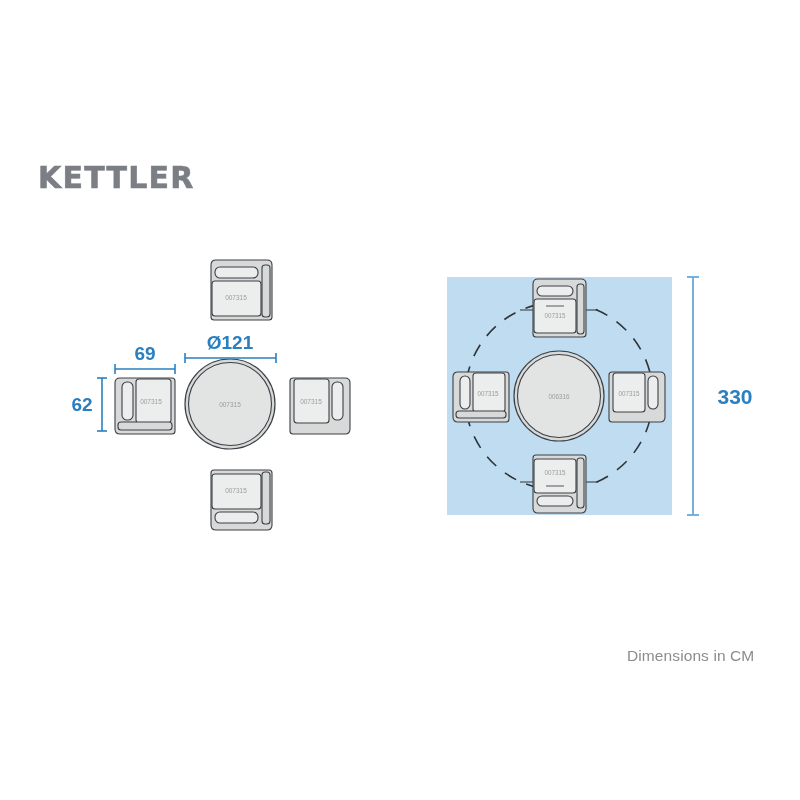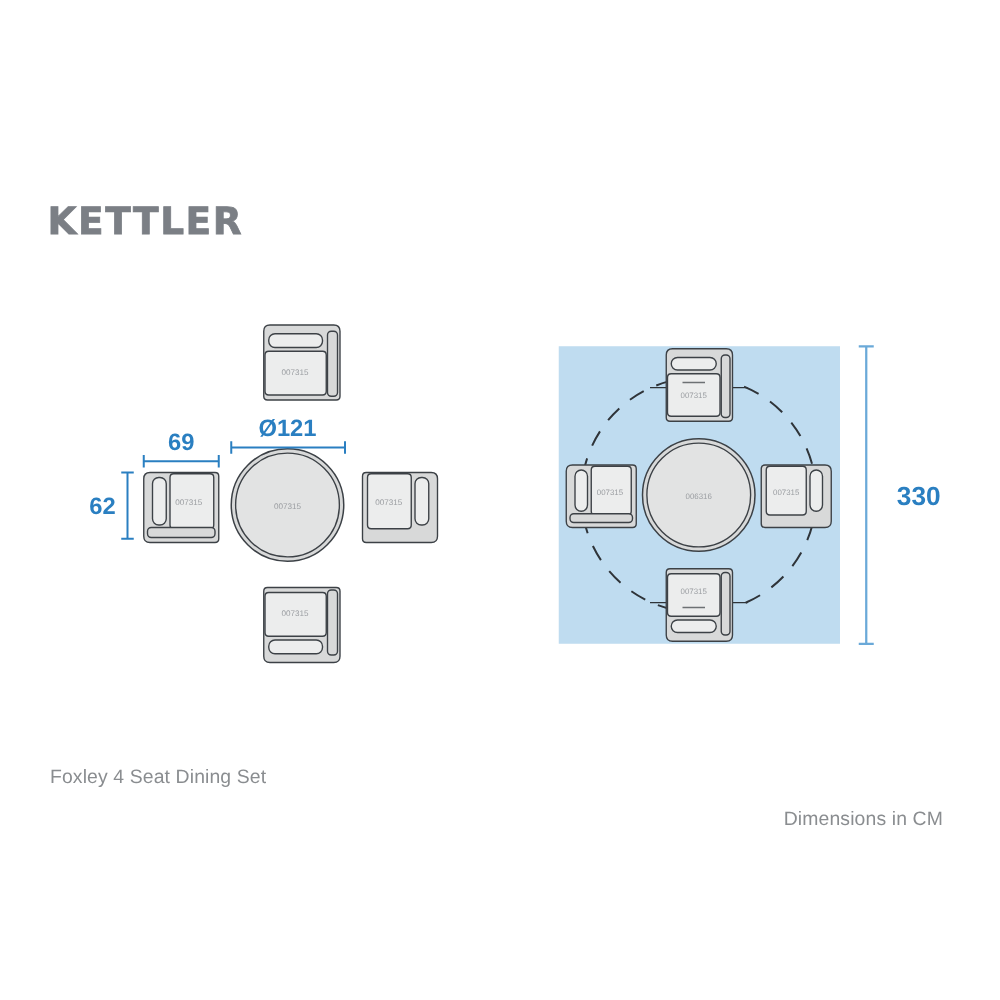--- a/index.html
+++ b/index.html
@@ -175,16 +175,15 @@
     </g>
 
     <g>
       <line x1="253" y1="15" x2="253" y2="253" stroke="#6aa9d8" stroke-width="1.8"></line>
       <line x1="247" y1="15" x2="259" y2="15" stroke="#6aa9d8" stroke-width="1.8"></line>
       <line x1="247" y1="253" x2="259" y2="253" stroke="#6aa9d8" stroke-width="1.8"></line>
       <text class="dimtext" x="295" y="142" font-size="21" text-anchor="middle">330</text>
     </g>
   </svg>
 
-  <div class="caption caption-left">Foxley 4 Seat Dining Set</div>
   <div class="caption caption-right">Dimensions in CM</div>
 
 </div>
 
 </body></html>

